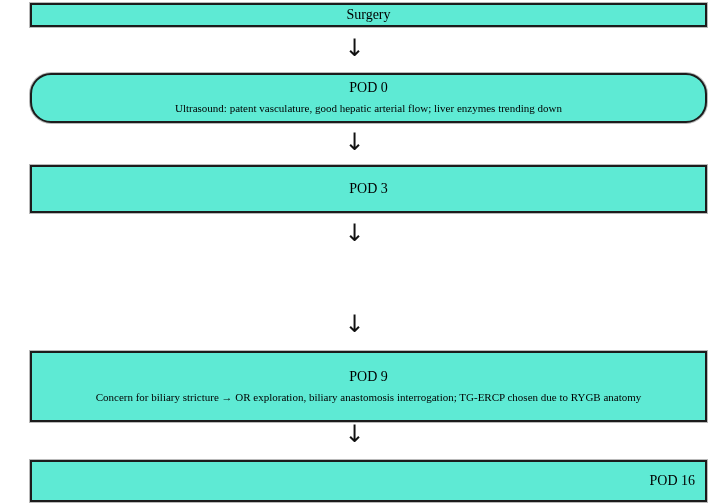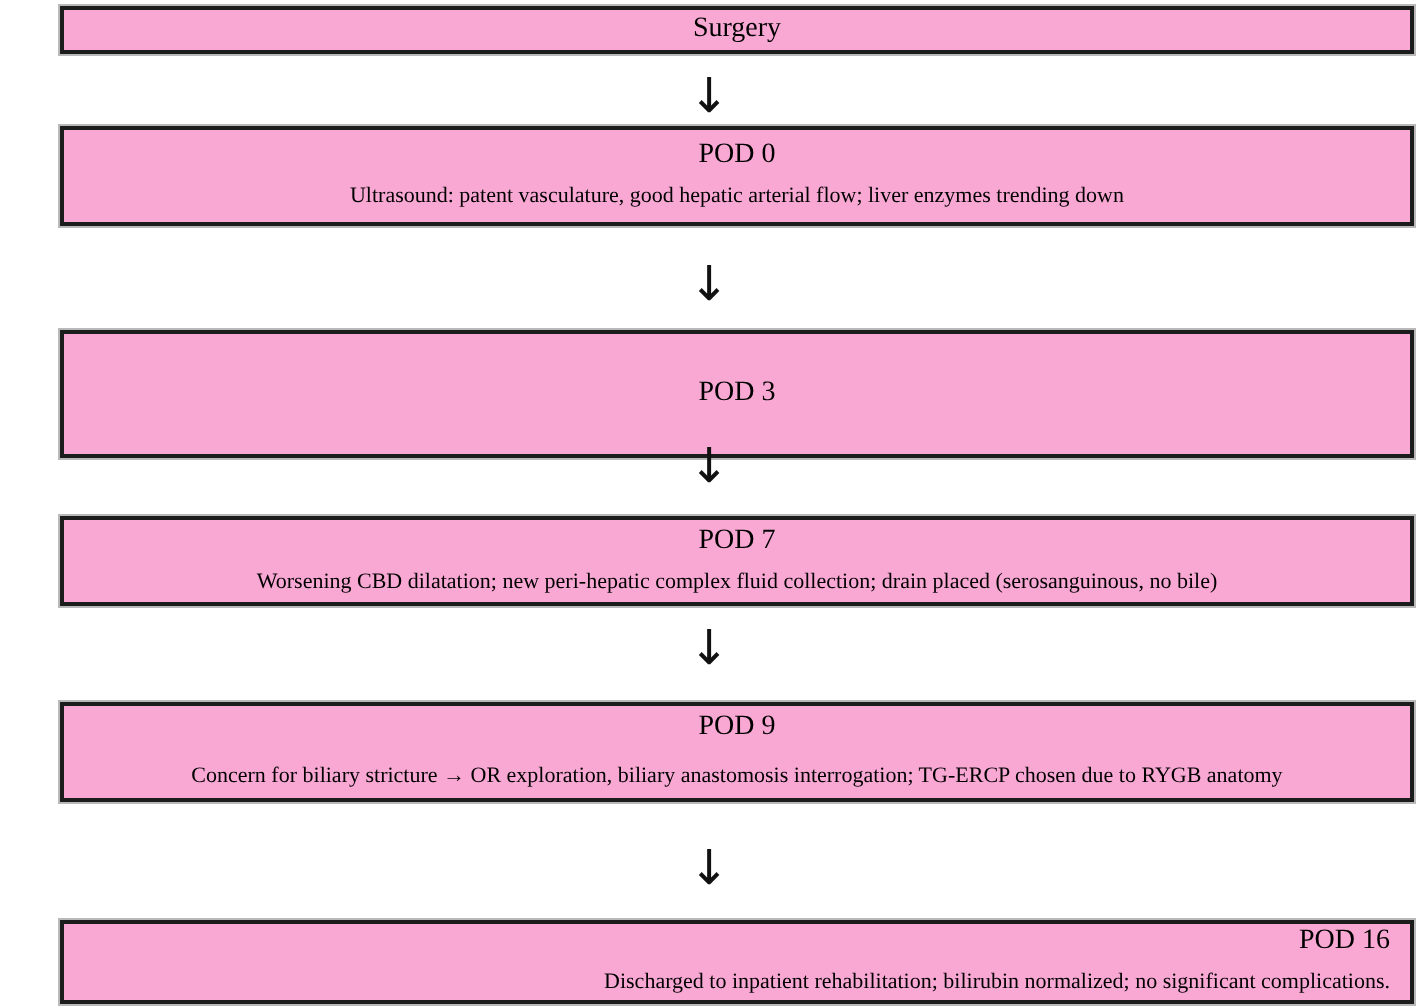--- a/index.html
+++ b/index.html
@@ -15,21 +15,21 @@
     font-family: "Liberation Serif", serif;
     color: #000000;
     overflow: hidden;
   }
   .step-box {
     position: absolute;
     left: 2px;
     right: 2px;
     border: 2px solid #1c1c1c;
     box-shadow: 0 0 0 1px #b9b9b9;
-    background: #f9a8d4;
+    background: #5eead4;
     box-sizing: border-box;
     display: flex;
     flex-direction: column;
     justify-content: center;
     align-items: center;
     text-align: center;
     padding: 1px 10px;
     margin-left: 28px;
   }
   .step-title {
@@ -48,27 +48,27 @@
     text-align: center;
     font-family: "DejaVu Sans", sans-serif;
     font-size: 24px;
     line-height: 28px;
     color: #111111;
     user-select: none;
   }
   
   #box-surgery { top: 3px;   height: 24px; }
   #arrow-1     { top: 34px; }
-  #box-pod0    { top: 63px;  height: 50px; }
+  #box-pod0    { top: 73px;  height: 50px; border-radius: 21px; }
   #arrow-2     { top: 128px; }
-  #box-pod3    { top: 165px; height: 64px; }
+  #box-pod3    { top: 165px; height: 48px; }
   #arrow-3     { top: 219px; }
   #box-pod7    { top: 258px; height: 45px; }
   #arrow-4     { top: 310px; }
-  #box-pod9    { top: 351px; height: 50px; justify-content: space-between; }
+  #box-pod9    { top: 351px; height: 71px; }
   #arrow-5     { top: 420px; }
   #box-pod16   { top: 460px; height: 42px; align-items: flex-end; }
 </style>
 </head>
 <body>
 
 <div class="canvas">
 
   <div class="step-box" id="box-surgery">
     <div class="step-title">Surgery</div>
@@ -88,36 +88,31 @@
   </div>
 
   <div class="step-box" id="box-pod3">
     <div class="step-title">POD 3</div>
   </div>
 
   <div class="arrow" id="arrow-3">
     <span>↓</span>
   </div>
 
-  <div class="step-box" id="box-pod7">
-    <div class="step-title">POD 7</div>
-    <div class="step-detail">Worsening CBD dilatation; new peri-hepatic complex fluid collection; drain placed (serosanguinous, no bile)</div>
-  </div>
 
   <div class="arrow" id="arrow-4">
     <span>↓</span>
   </div>
 
   <div class="step-box" id="box-pod9">
     <div class="step-title">POD 9</div>
     <div class="step-detail">Concern for biliary stricture → OR exploration, biliary anastomosis interrogation; TG-ERCP chosen due to RYGB anatomy</div>
   </div>
 
   <div class="arrow" id="arrow-5">
     <span>↓</span>
   </div>
 
   <div class="step-box" id="box-pod16">
     <div class="step-title">POD 16</div>
-    <div class="step-detail">Discharged to inpatient rehabilitation; bilirubin normalized; no significant complications.</div>
   </div>
 
 </div>
 
 </body></html>

